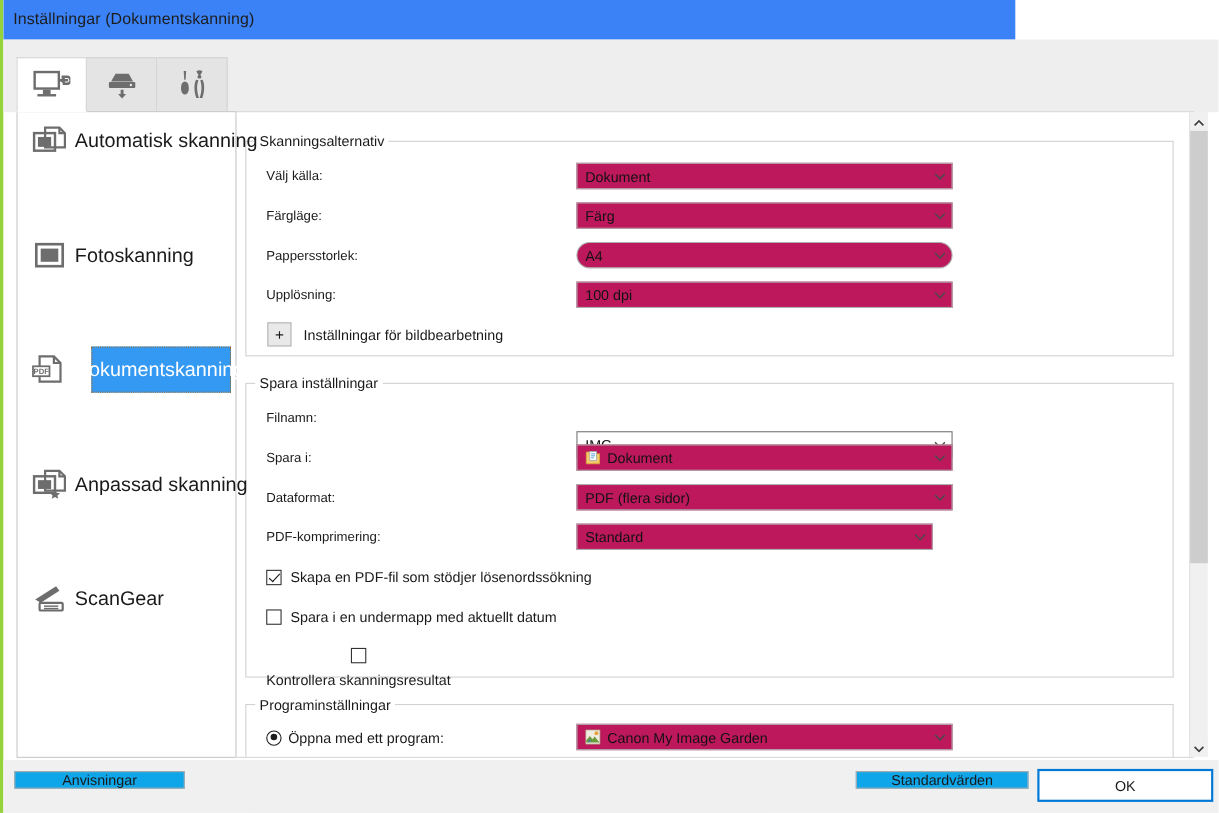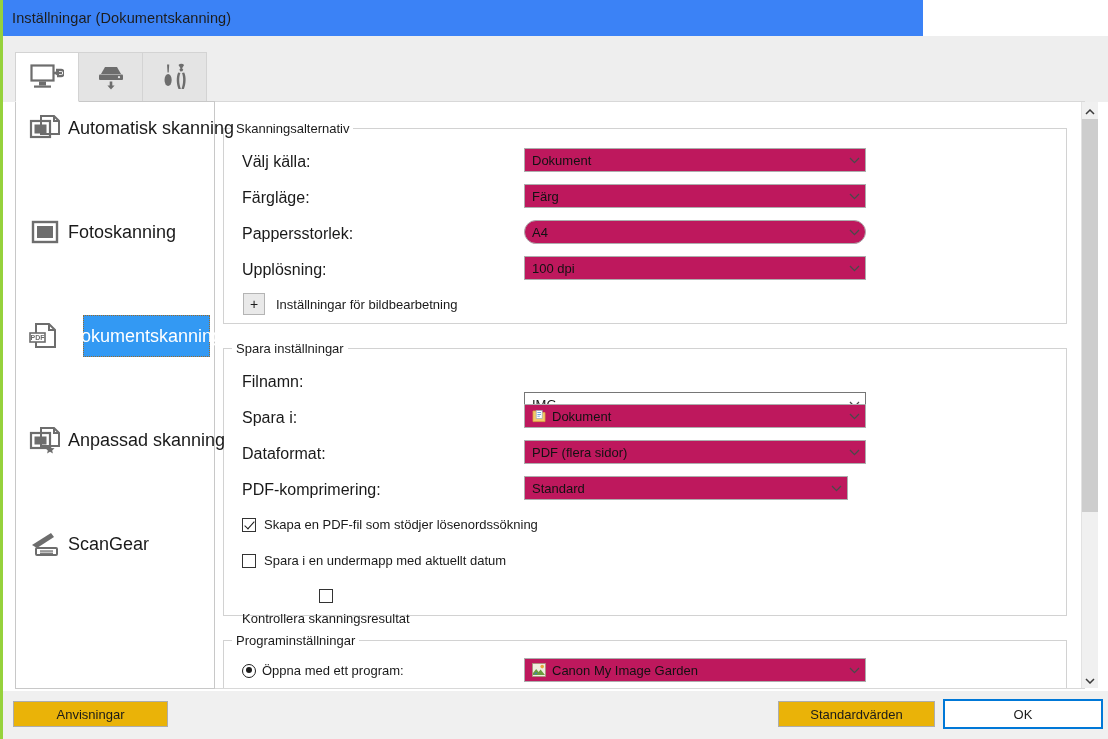--- a/index.html
+++ b/index.html
@@ -123,21 +123,21 @@
     top: -8px; left: 8px;
     background: #ffffff;
     padding: 0 4px;
     font-size: 13px;
     color: #1a1a1a;
     white-space: nowrap;
   }
   .field-label {
     position: absolute;
     left: 18px;
-    font-size: 16px;
+    font-size: 12px;
     color: #1a1a1a;
     white-space: nowrap;
   }
 
   
   .combo {
     position: absolute;
     height: 24px;
     background: #be185d;
     border: 1px solid #adadad;
@@ -248,22 +248,22 @@
   }
 
   
   #footer {
     position: absolute; left: 0; bottom: 0;
     width: 1105px; height: 48px;
     background: #f0f0f0;
   }
   .btn {
     position: absolute;
-    height: 26px;
-    background: #eab308;
+    height: 16px;
+    background: #0ea5e9;
     border: 1px solid #adadad;
     font-size: 13px; color: #1a1a1a;
     display: flex; align-items: center; justify-content: center;
     cursor: default;
   }
   .btn.primary {
     background: #ffffff;
     border: 2px solid #0078d7;
   }
   #btn-anvisningar { left: 10px; top: 10px; width: 155px; }

